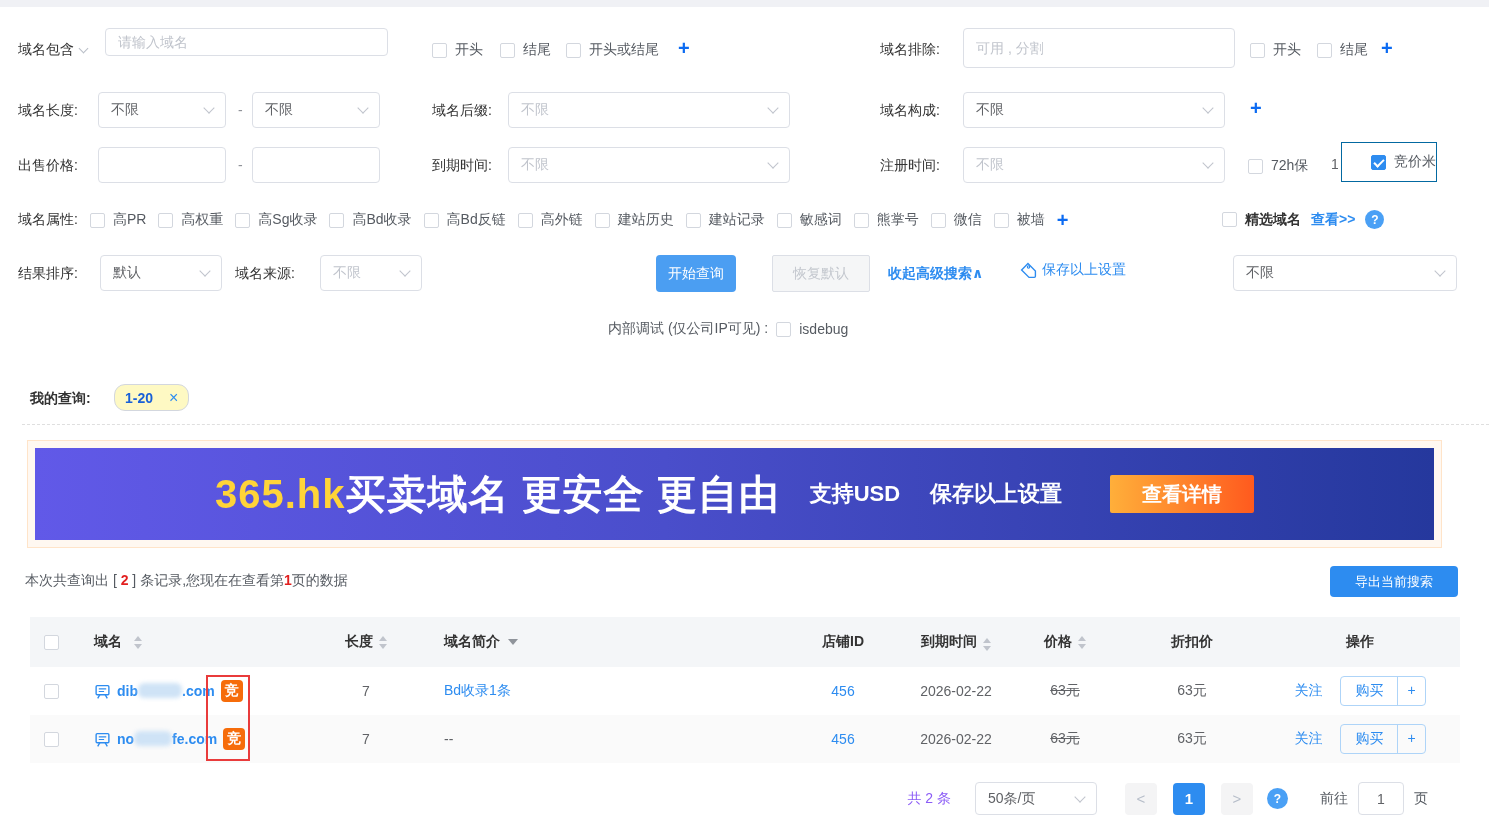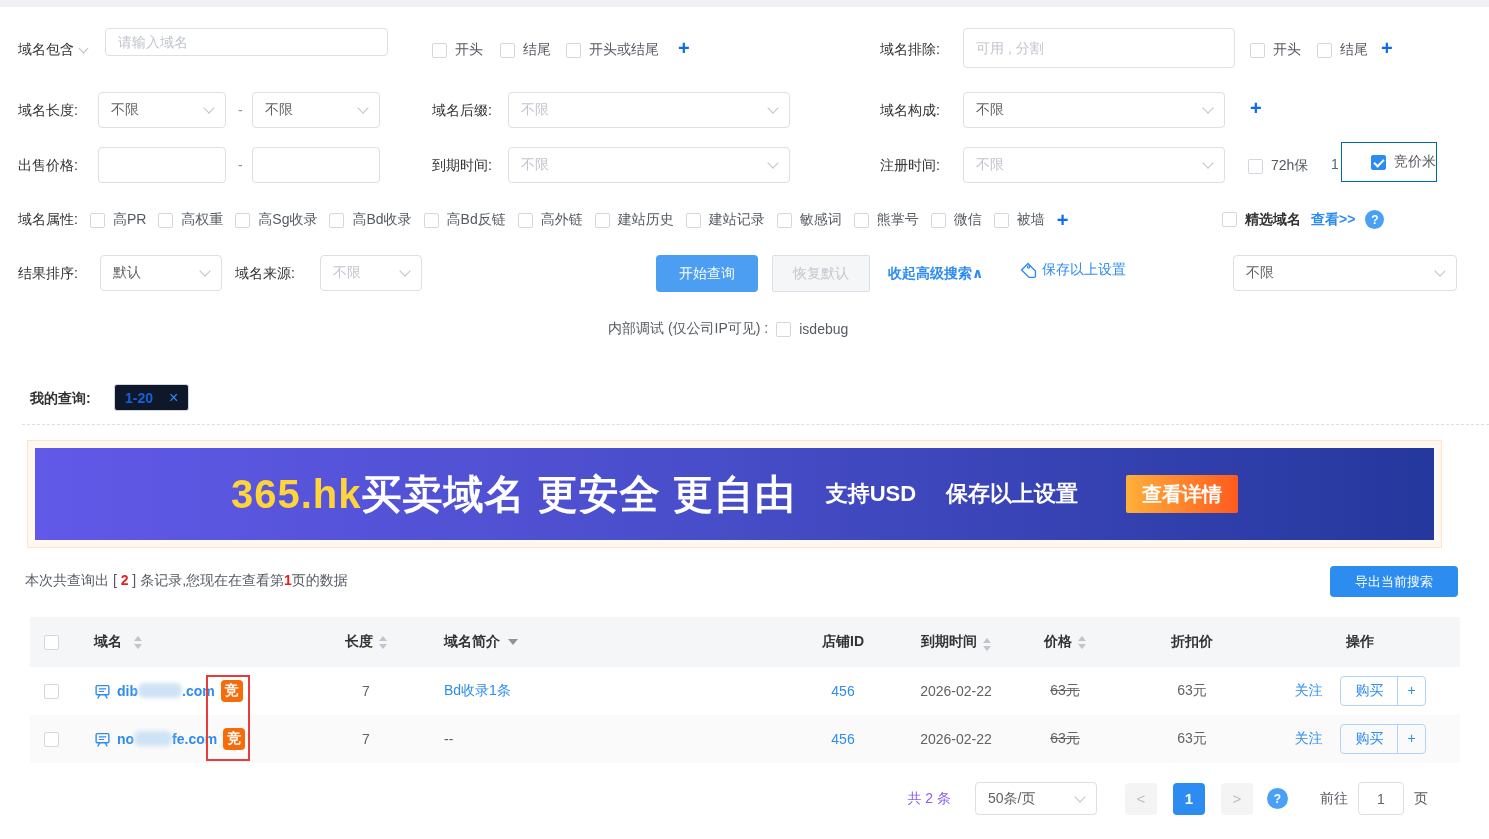--- a/index.html
+++ b/index.html
@@ -23,30 +23,30 @@
   .box.on::after{content:"";position:absolute;left:4px;top:1px;width:4px;height:8px;border-right:2px solid #fff;border-bottom:2px solid #fff;transform:rotate(45deg)}
   .cb .t{color:#555a61}
   .plus{color:#0c6bf2;font-weight:700;font-size:20px;line-height:1;cursor:pointer}
   .link{color:#2d8cf0;cursor:pointer;text-decoration:none;white-space:nowrap}
   .dash{color:#909399}
   .helpicon{width:19px;height:19px;border-radius:50%;background:#4aa0f5;color:#fff;font-size:12px;font-weight:700;display:inline-flex;align-items:center;justify-content:center;flex:none}
   .btn-primary{background:#4b9ef2;color:#fff;border:none;border-radius:4px;font-size:14px;cursor:pointer;display:flex;align-items:center;justify-content:center}
   .btn-plain{background:#f5f6f7;color:#c3c7ce;border:1px solid #dcdfe6;border-radius:2px;font-size:14px;cursor:pointer;display:flex;align-items:center;justify-content:center}
   .redbox{border:1px solid #0369a1;display:inline-flex;align-items:center;justify-content:flex-end}
   .stray{display:inline-block;width:7px;overflow:hidden;color:#606266}
-  .query-tag{border:1px solid #d3d7de;border-radius:3px;height:27px;display:inline-flex;align-items:center;padding:0 10px;gap:16px;background:#0f172a}
+  .query-tag{border:1px solid #d3d7de;border-radius:11px;height:27px;display:inline-flex;align-items:center;padding:0 10px;gap:16px;background:#fef9c3}
   .query-tag .v{color:#1860d8;font-weight:700;font-size:14px}
   .query-tag .x{color:#2d8cf0;font-size:16px;line-height:1;cursor:pointer}
   .dashed{border-top:1px dashed #dfdfdf}
   .banner-outer{background:#fff8f1;border:1px solid #ffe4c9;padding:7px}
   .banner{width:100%;height:100%;background:linear-gradient(90deg,#6159e8 0%,#4a4ecb 45%,#25389d 100%);display:flex;align-items:center;justify-content:center;gap:30px}
   .banner .big{font-size:40px;font-weight:700;color:#fff;letter-spacing:1px;white-space:nowrap}
   .banner .hl{color:#ffd438}
   .banner .sub{font-size:22px;color:#fff;font-weight:600;white-space:nowrap}
-  .cta{background:linear-gradient(90deg,#ffaf3a,#ff5a1e);color:#fff;font-size:20px;font-weight:600;height:38px;padding:0 16px;display:flex;align-items:center;border:none;border-radius:2px;cursor:pointer;margin-left:18px;white-space:nowrap}
+  .cta{background:linear-gradient(90deg,#ffaf3a,#ff5a1e);color:#fff;font-size:20px;font-weight:600;height:38px;padding:0 32px;display:flex;align-items:center;border:none;border-radius:2px;cursor:pointer;margin-left:18px;white-space:nowrap}
   .red{color:#e21f1f;font-weight:700}
   .table{left:30px;top:617px;width:1430px}
   .thead{display:flex;align-items:center;height:50px;background:#f4f6f8;font-weight:700;color:#333}
   .trow{display:flex;align-items:center;height:48px;background:#fff}
   .trow.alt{background:#fafafa}
   .c-check{width:46px;padding-left:14px;display:flex;align-items:center}
   .c-domain{width:240px;padding-left:18px;display:flex;align-items:center;gap:6px}
   .c-length{width:100px;display:flex;justify-content:center;align-items:center}
   .c-intro{width:364px;padding-left:28px;display:flex;align-items:center}
   .c-shop{width:126px;display:flex;justify-content:center;align-items:center}
@@ -222,21 +222,21 @@
   <span class="abs lbl" style="left:18px;top:265px">结果排序:</span>
   <div class="sel dark abs" style="left:100px;top:255px;width:122px">
       <span class="txt">默认</span>
       <i class="caret"></i>
     </div>
   <span class="abs lbl" style="left:235px;top:265px">域名来源:</span>
   <div class="sel light abs" style="left:320px;top:255px;width:102px">
       <span class="txt">不限</span>
       <i class="caret"></i>
     </div>
-  <button class="btn-primary abs" style="left:656px;top:255px;width:102px;height:37px">开始查询</button>
+  <button class="btn-primary abs" style="left:656px;top:255px;width:80px;height:37px">开始查询</button>
   <button class="btn-plain abs" style="left:772px;top:255px;width:98px;height:37px">恢复默认</button>
   <a class="link abs" style="left:888px;top:265px;font-weight:700">收起高级搜索∧</a>
   <div class="abs" style="left:1020px;top:261px;display:flex;align-items:flex-end;gap:5px">
     <svg class="tagicon" width="17" height="17" viewBox="0 0 16 16">
         <path d="M8.5 1.5h5a1 1 0 0 1 1 1v5l-7 7-6-6 7-7z" fill="none" stroke="#2d8cf0" stroke-width="1.3" transform="rotate(90 8 8)"></path>
         <circle cx="8" cy="4.6" r="1.1" fill="none" stroke="#2d8cf0" stroke-width="1.1"></circle>
       </svg>
     <span class="link">保存以上设置</span>
   </div>
   <div class="sel dark abs" style="left:1233px;top:255px;width:224px">

